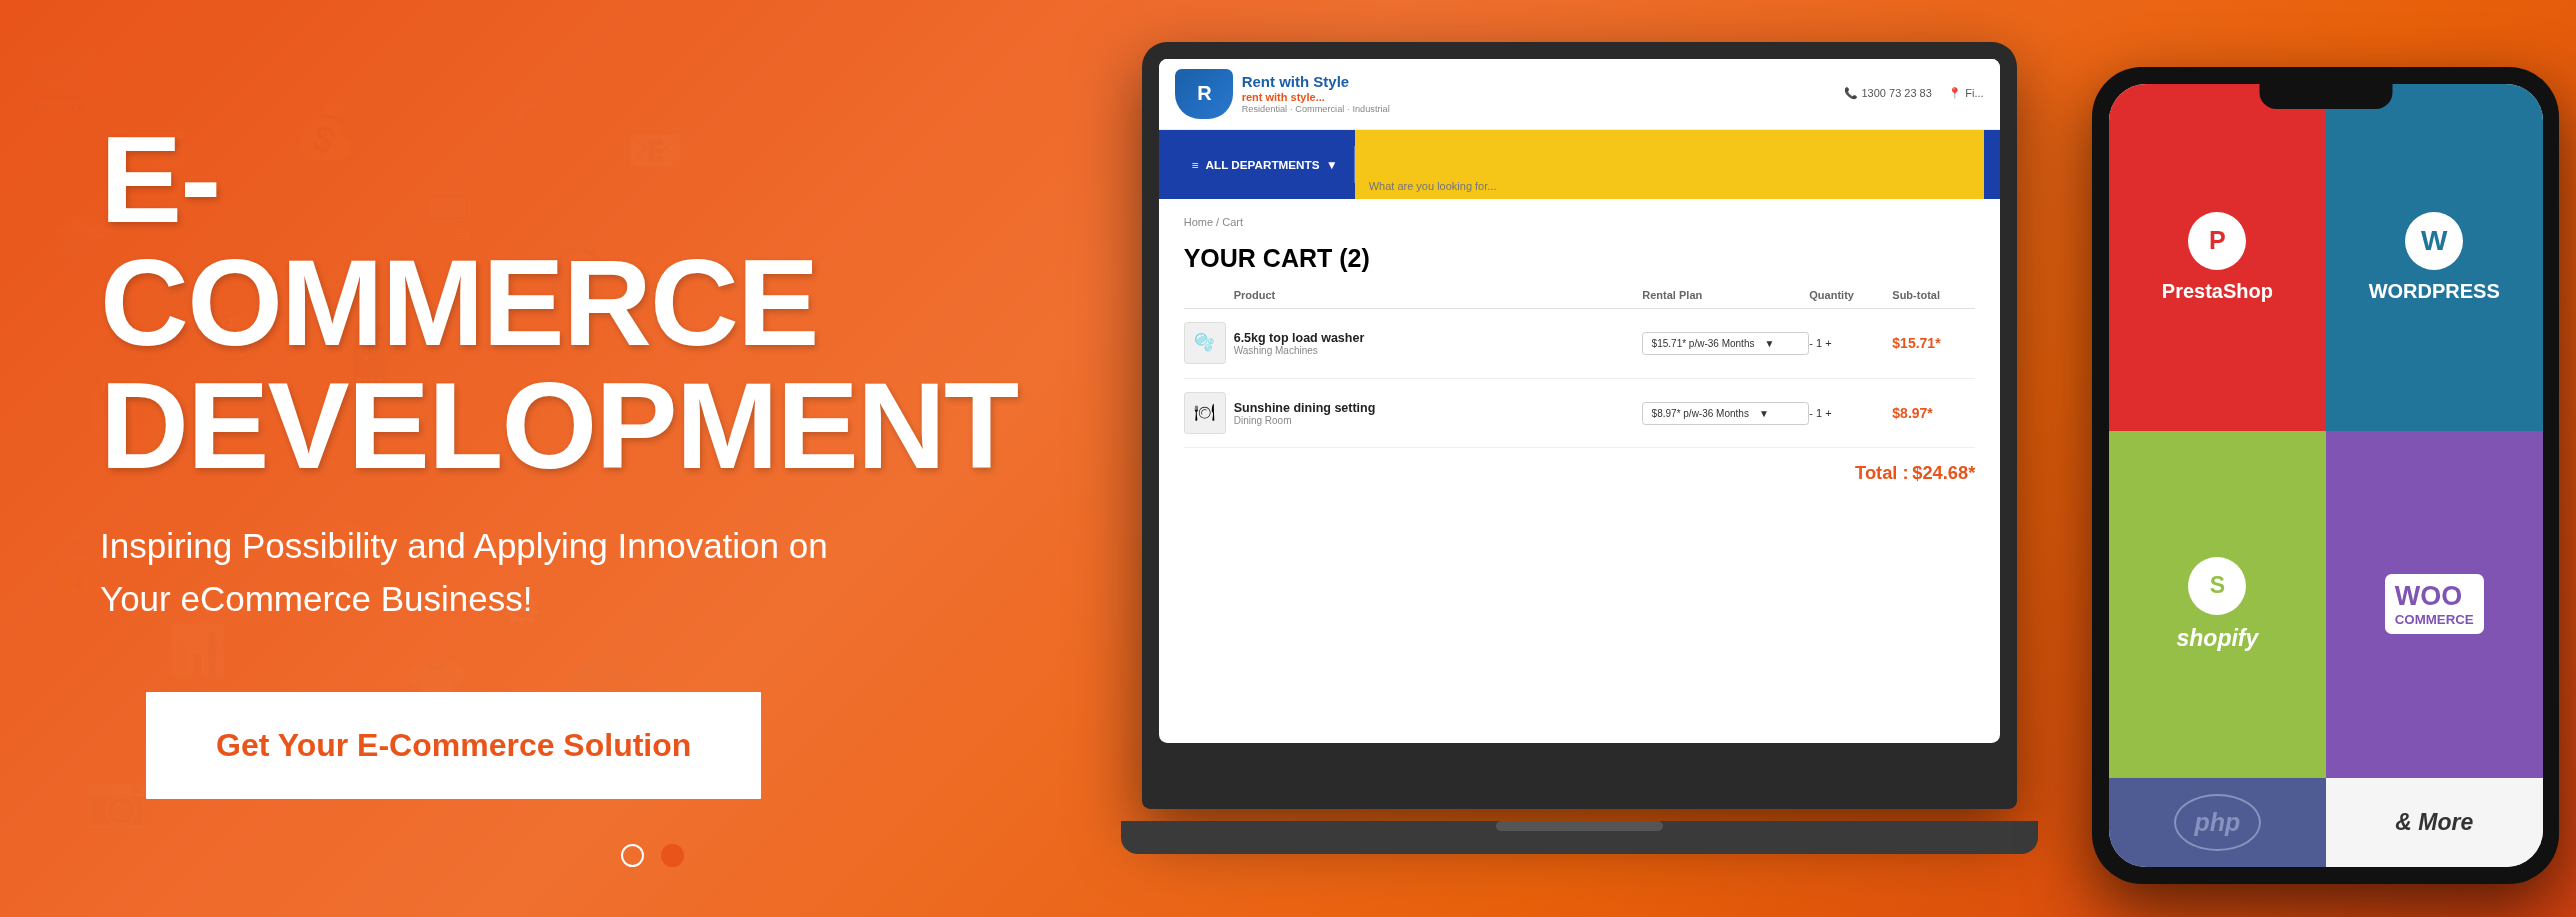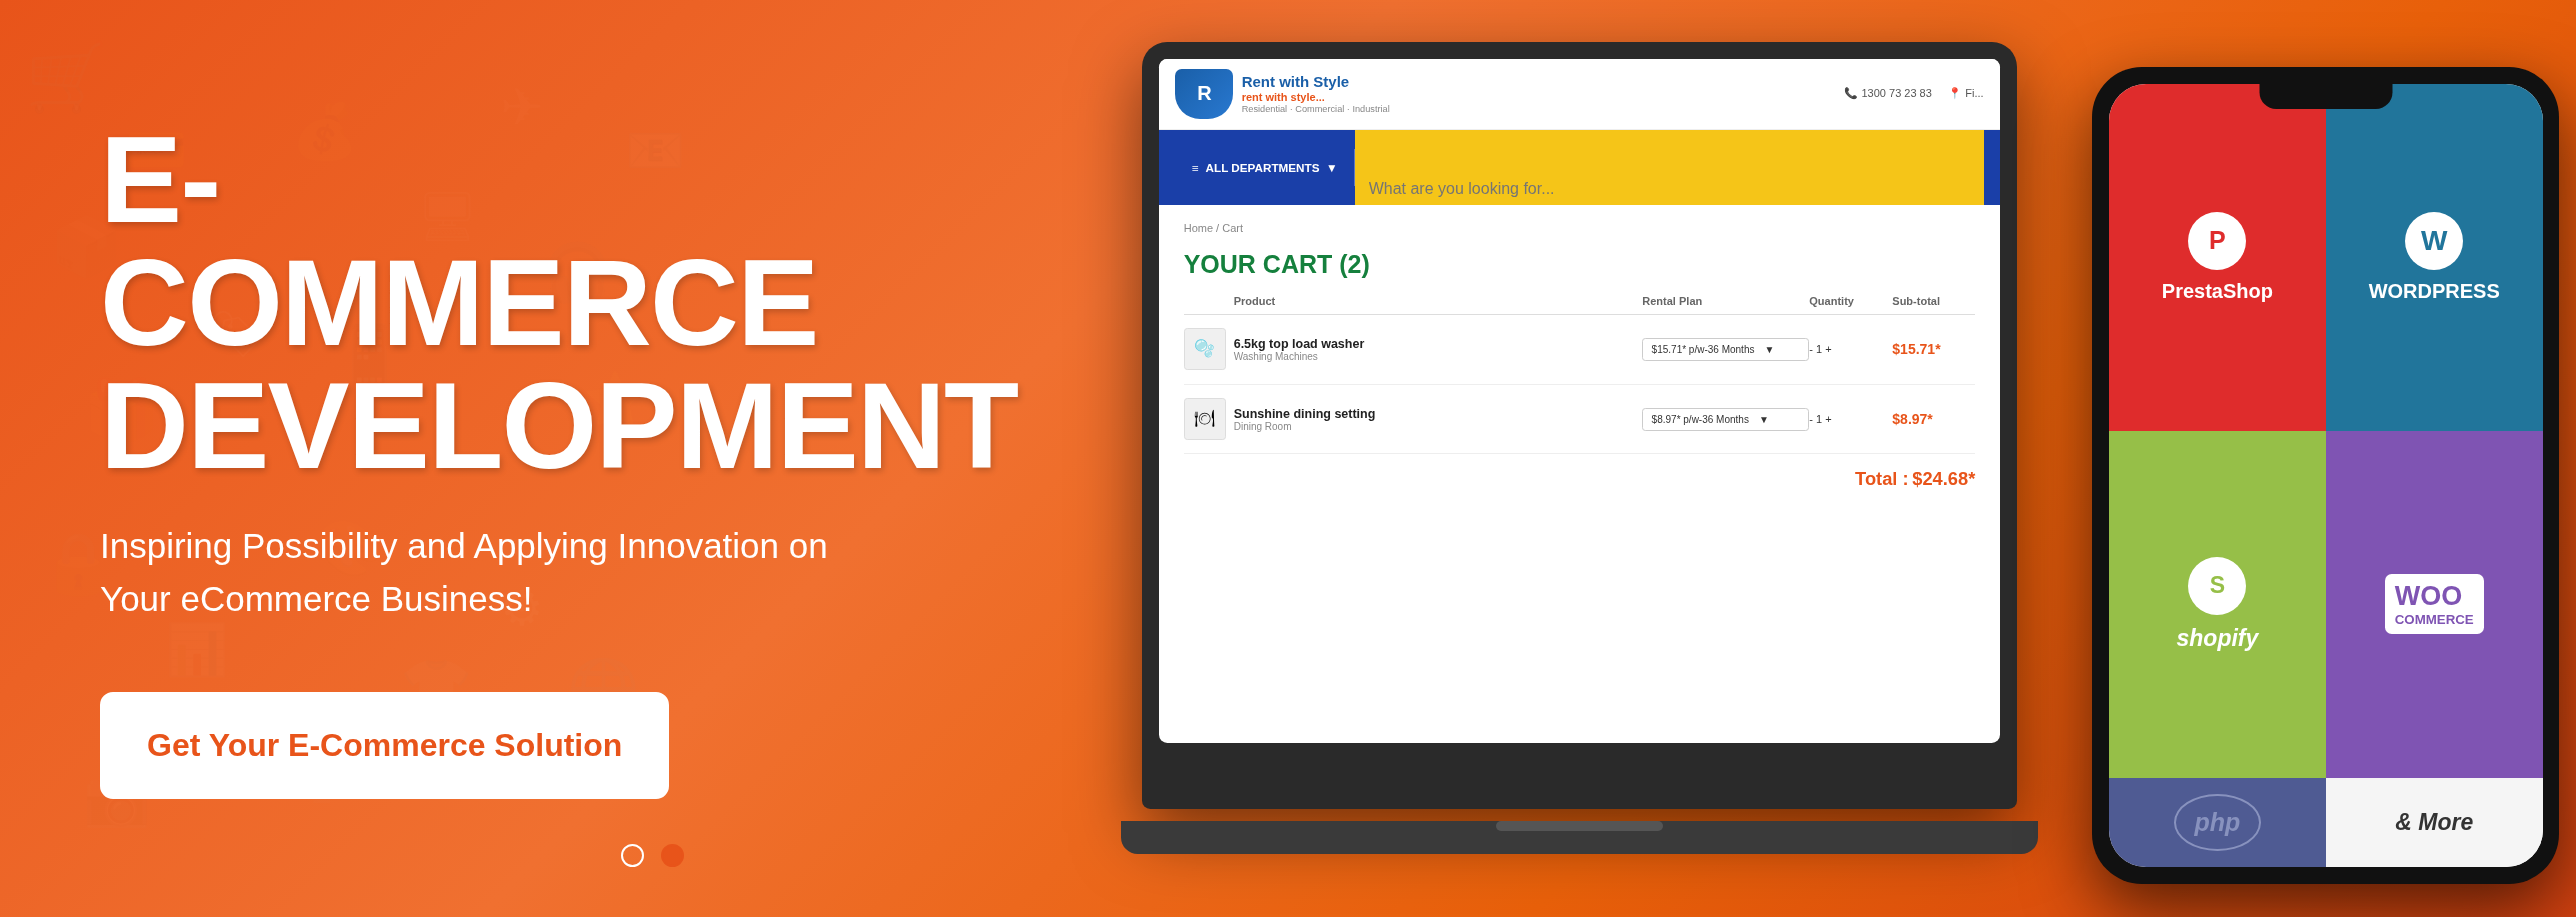--- a/index.html
+++ b/index.html
@@ -60,25 +60,26 @@
       margin-bottom: 67px;
       max-width: 750px;
     }
 
     .cta-button {
       display: inline-block;
       background: #ffffff;
       color: #e8541a;
       font-size: 32px;
       font-weight: 700;
-      padding: 32px 44px;
+      padding: 32px 67px;
       border: 3.3px solid #ffffff;
       cursor: pointer;
       text-decoration: none;
-      border-radius: 13px;
+      border-radius: 1px;
+      margin-left: 46px;
     }
 
     
     .right-content {
       position: absolute;
       right: 0;
       top: 0;
       width: 1501px;
       height: 917px;
       display: flex;
@@ -235,21 +236,21 @@
 
     .breadcrumb {
       font-size: 11px;
       color: #888;
       margin-bottom: 8.3px;
     }
 
     .cart-title {
       font-size: 25px;
       font-weight: 700;
-      color: #15803d;
+      color: #000000;
       margin-bottom: 16.7px;
       margin-top: 16px;
     }
 
     .cart-table-header {
       display: grid;
       grid-template-columns: 50px 1fr 167px 83px 83px;
       border-bottom: 0.8px solid #ddd;
       padding-bottom: 6.7px;
       font-size: 11px;
@@ -505,21 +506,21 @@
               </div>
             </div>
 
             <div class="nav-bar">
               <div class="all-departments">
                 <span>≡</span>
                 <span>ALL DEPARTMENTS</span>
                 <span>▼</span>
               </div>
               <div class="search-bar">
-                <input type="text" style="width: 100%; background: transparent; border: none; outline: none; font-size: 16px; margin-top: 44px;" placeholder="What are you looking for...">
+                <input type="text" style="width: 100%; background: transparent; border: none; outline: none; font-size: 11px; margin-top: 44px;" placeholder="What are you looking for...">
               </div>
             </div>
 
             <div class="cart-content">
               <div class="breadcrumb">Home / Cart</div>
               <div class="cart-title">YOUR CART (2)</div>
 
               <div class="cart-table-header">
                 <div></div>
                 <div>Product</div>

